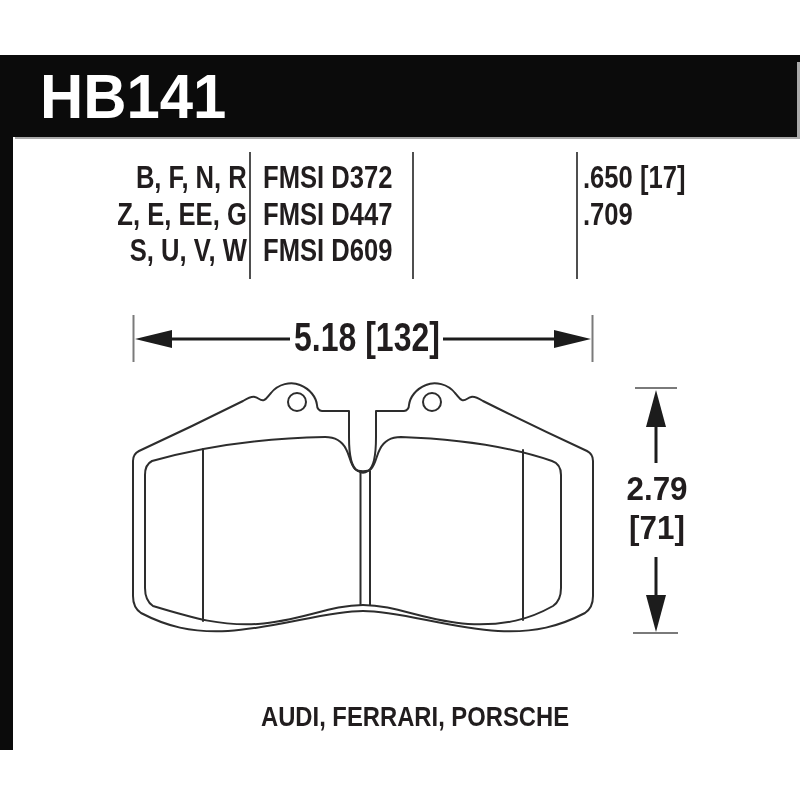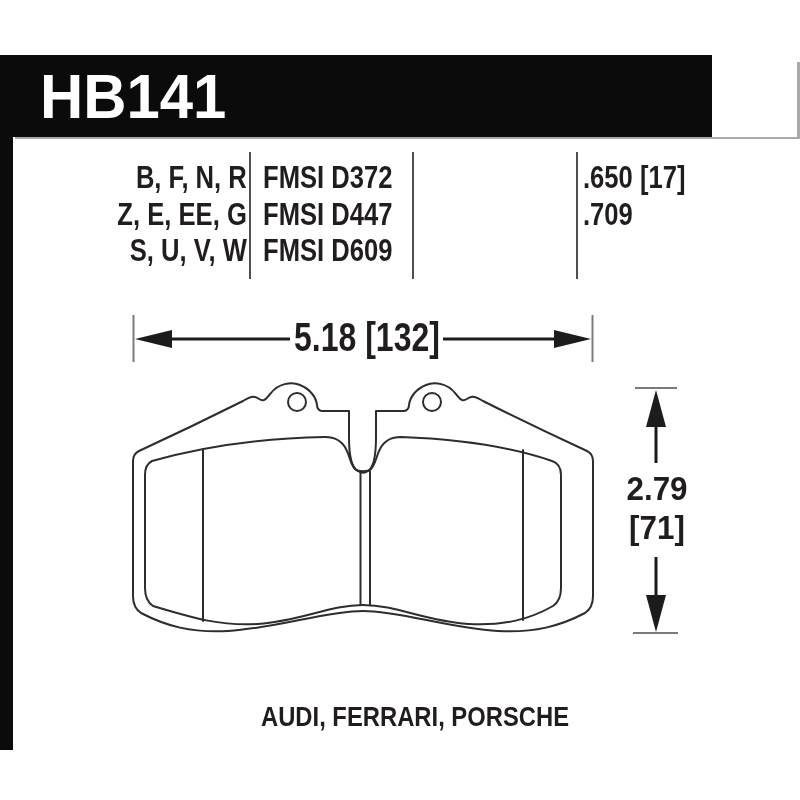--- a/index.html
+++ b/index.html
@@ -1,21 +1,21 @@
 <!DOCTYPE html>
 <html><head>
 <meta charset="utf-8">
 <style>
   html,body{margin:0;padding:0;background:#ffffff;}
   .page{
     position:relative;width:800px;height:800px;background:#ffffff;overflow:hidden;
     font-family:"Liberation Sans", sans-serif;color:#211d1e;
   }
   
-  .header-bar{position:absolute;left:0;top:55px;width:712px;height:82px;background:#0b0b0b;}
+  .header-bar{position:absolute;left:0;top:55px;width:800px;height:82px;background:#0b0b0b;}
   .brand{
     position:absolute;left:40px;top:0;height:82px;line-height:82px;
     font-size:63px;font-weight:bold;color:#ffffff;letter-spacing:0;
     transform:scaleX(0.95);transform-origin:0 50%;white-space:nowrap;
   }
   .left-strip{position:absolute;left:0;top:137px;width:13px;height:613px;background:#0b0b0b;}
   .header-shadow-bottom{position:absolute;left:15px;top:137px;width:785px;height:2px;background:#aaaaaa;}
   .header-shadow-right{position:absolute;left:797px;top:62px;width:3px;height:77px;background:#aaaaaa;}
   
   .col{position:absolute;font-size:32px;font-weight:bold;line-height:36.6px;white-space:nowrap;color:#211d1e;}

